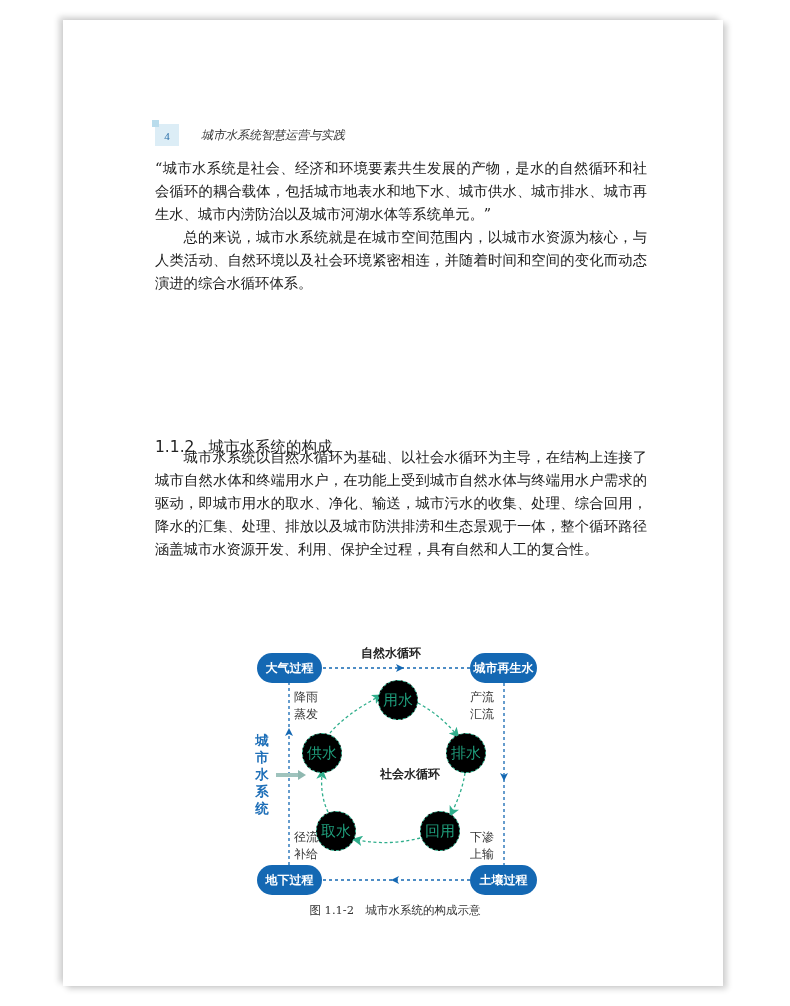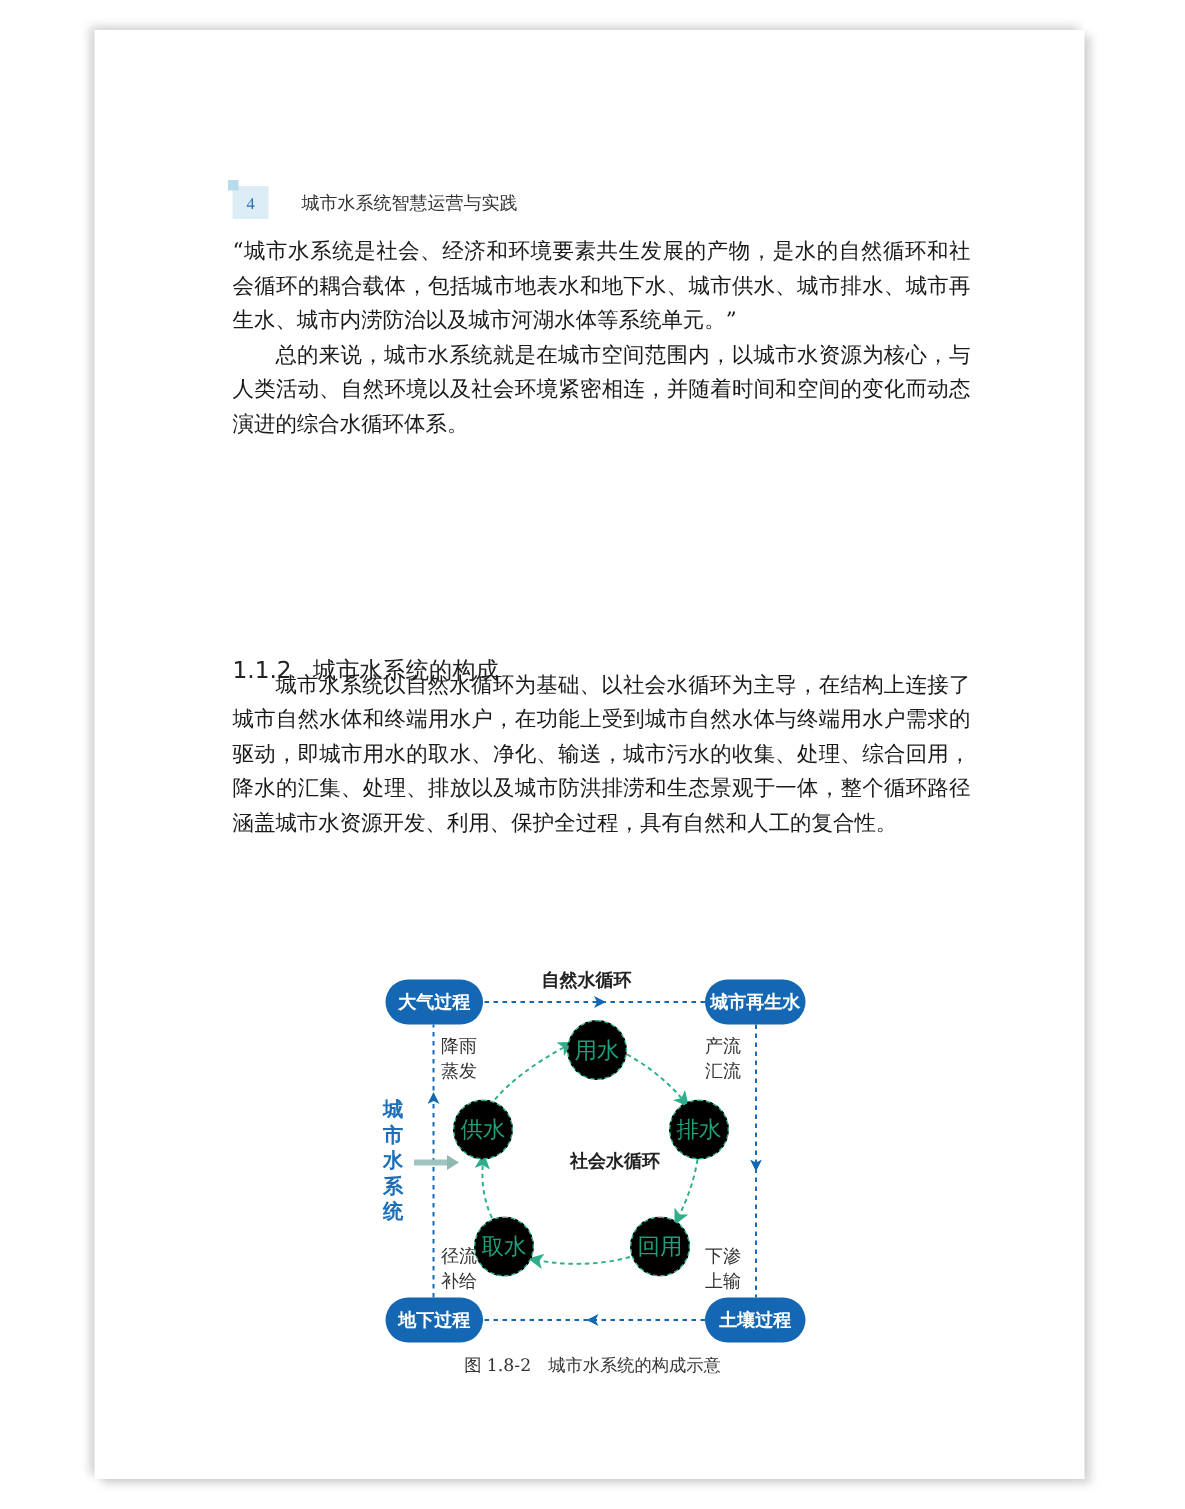--- a/index.html
+++ b/index.html
@@ -14,21 +14,21 @@
   .running-head { position:absolute; left:155px; top:124px; height:22px; }
   .page-badge {
     position:absolute; left:0; top:0; width:24px; height:22px; background:#dcedf6;
     color:#2a6fa8; font-size:11px; line-height:24px; text-align:center;
     font-family: "Liberation Serif", serif;
   }
   .page-badge::before {
     content:""; position:absolute; left:-3px; top:-4px; width:7px; height:7px; background:#b9dcec;
   }
   .running-title {
-    position:absolute; left:46px; top:3px; white-space:nowrap; font-size:12px; color:#333;
+    position:absolute; left:46px; top:3px; white-space:nowrap; font-size:12px; color:#333;font-style:italic;
   }
   .body-text {
     position:absolute; left:155px; width:492px; font-size:14.3px; line-height:23px; color:#1a1a1a;
     text-align:justify; text-align-last:left;
   }
   .para { margin:0; }
   .indent { text-indent:2em; }
   sup.ref { font-size:8px; vertical-align:6px; line-height:0; }
   .section-heading {
     position:absolute; left:155px; top:437px; font-family:"DejaVu Sans", sans-serif;
@@ -135,13 +135,13 @@
 
   <div class="node" style="left:378px; top:680px;">用水</div>
   <div class="node" style="left:446px; top:733px;">排水</div>
   <div class="node" style="left:420px; top:811px;">回用</div>
   <div class="node" style="left:316px; top:811px;">取水</div>
   <div class="node" style="left:302px; top:733px;">供水</div>
 
   <div class="cycle-title" style="left:380px; top:766px;">社会水循环</div>
 </div>
 
-<div class="caption">图 1.8-2　城市水系统的构成示意</div>
+<div class="caption">图 1.1-2　城市水系统的构成示意</div>
 
 </body></html>

